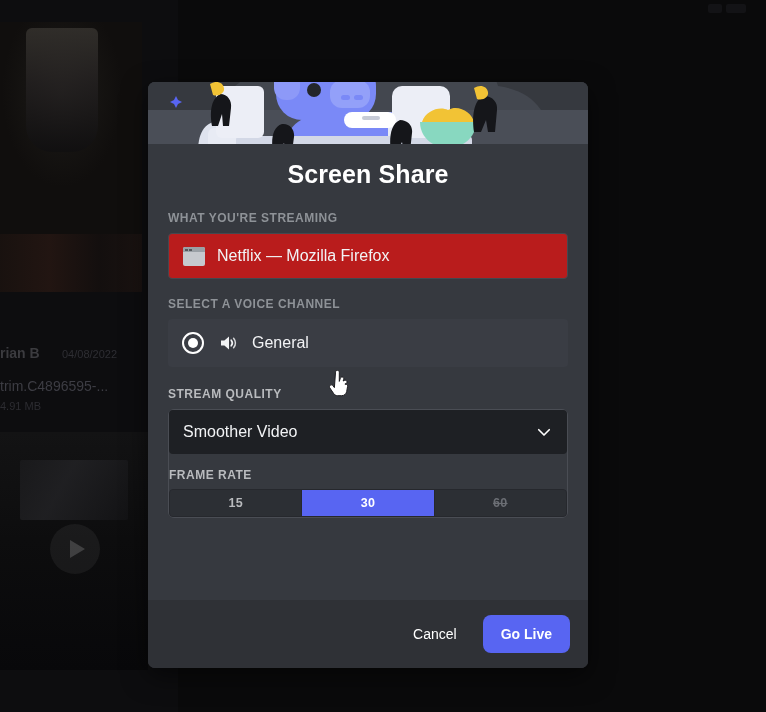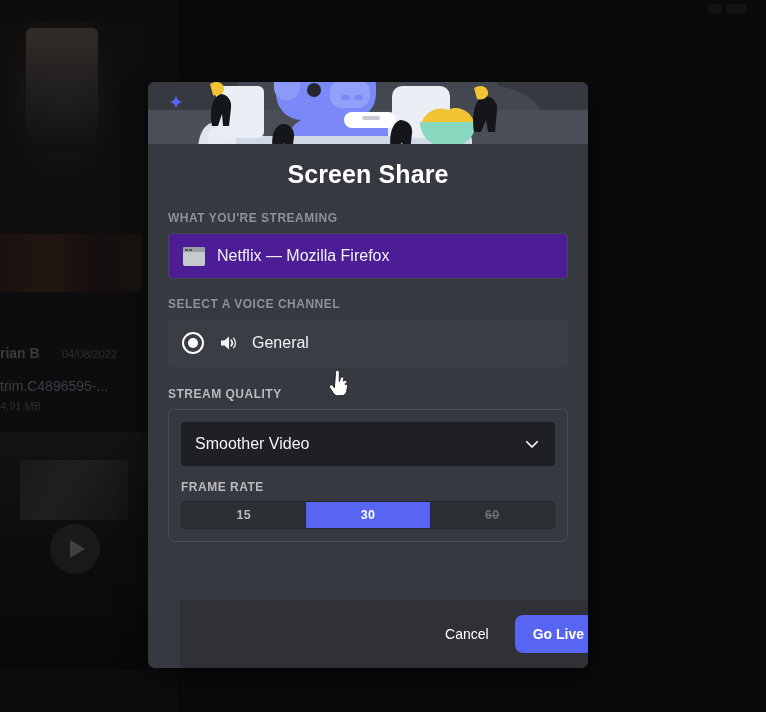--- a/index.html
+++ b/index.html
@@ -83,21 +83,21 @@
 
   .body { padding: 22px 20px 0 20px; }
 
   .section-label {
     font-size: 12px; font-weight: bold; letter-spacing: .5px;
     color: #8e9297; margin-bottom: 8px; text-transform: uppercase;
   }
   .section-label.sub { color: #b9bbbe; }
 
   .field {
-    background: #4c1d95; border: 1px solid #45484f; border-radius: 4px;
+    background: #b91c1c; border: 1px solid #45484f; border-radius: 4px;
     height: 46px; display: flex; align-items: center; padding: 0 14px; gap: 12px;
     margin-bottom: 18px;
   }
   .field-text { color: #f2f3f5; font-size: 16px; }
 
   .win-icon { width: 22px; height: 19px; border-radius: 2px; background: #c6c9ce; position: relative; flex: 0 0 auto; }
   .win-icon::before {
     content:""; position:absolute; left:0; top:0; right:0; height:5px; background:#9aa0a6;
     border-radius:2px 2px 0 0;
   }
@@ -113,21 +113,21 @@
   }
   .radio { width: 22px; height: 22px; border-radius: 50%; border: 2.4px solid #ffffff; position: relative; flex:0 0 auto;}
   .radio::after {
     content:""; position:absolute; left:50%; top:50%; width:10px; height:10px;
     background:#ffffff; border-radius:50%; transform: translate(-50%,-50%);
   }
   .speaker-icon { width: 20px; height: 18px; flex:0 0 auto; }
   .channel-name { color: #f2f3f5; font-size: 16px; }
 
   .quality-box {
-    border: 1px solid #4a4d54; border-radius: 6px; padding: 12px; margin-top: 2px;
+    border: 1px solid #4a4d54; border-radius: 6px; margin-top: 2px;
   }
   .select {
     background: #1e2024; border-radius: 4px; height: 44px;
     display: flex; align-items: center; justify-content: space-between;
     padding: 0 14px; cursor: pointer;
   }
   .select-value { color: #f2f3f5; font-size: 16px; }
   .chevron svg { width: 18px; height: 18px; display:block; }
 
   .seg-groups { display: flex; gap: 28px; margin-top: 14px; }
@@ -144,21 +144,21 @@
     color: #b9bbbe; background: #2c2f34; border-right: 1px solid #26282d;
     cursor: pointer; user-select: none;
   }
   .seg-btn:last-child { border-right: none; }
   .seg-btn.active { background: #5865f2; color: #ffffff; }
   .seg-btn.disabled { color: #6b6e74; text-decoration: line-through; cursor: default; }
 
   .footer {
     position: absolute; left: 0; bottom: 0; width: 100%; height: 68px;
     background: #2f3136; display: flex; align-items: center; justify-content: flex-end;
-    gap: 10px; padding-right: 18px; margin-left: 32px;
+    gap: 10px; padding-right: 18px;
   }
   .btn-cancel {
     color: #ffffff; font-size: 14px; background: transparent; border: none;
     padding: 9px 16px; cursor: pointer;
   }
   .btn-golive {
     color: #ffffff; font-size: 14px; font-weight: bold; background: #5865f2;
     border: none; border-radius: 8px; padding: 11px 18px; cursor: pointer;
   }
 

